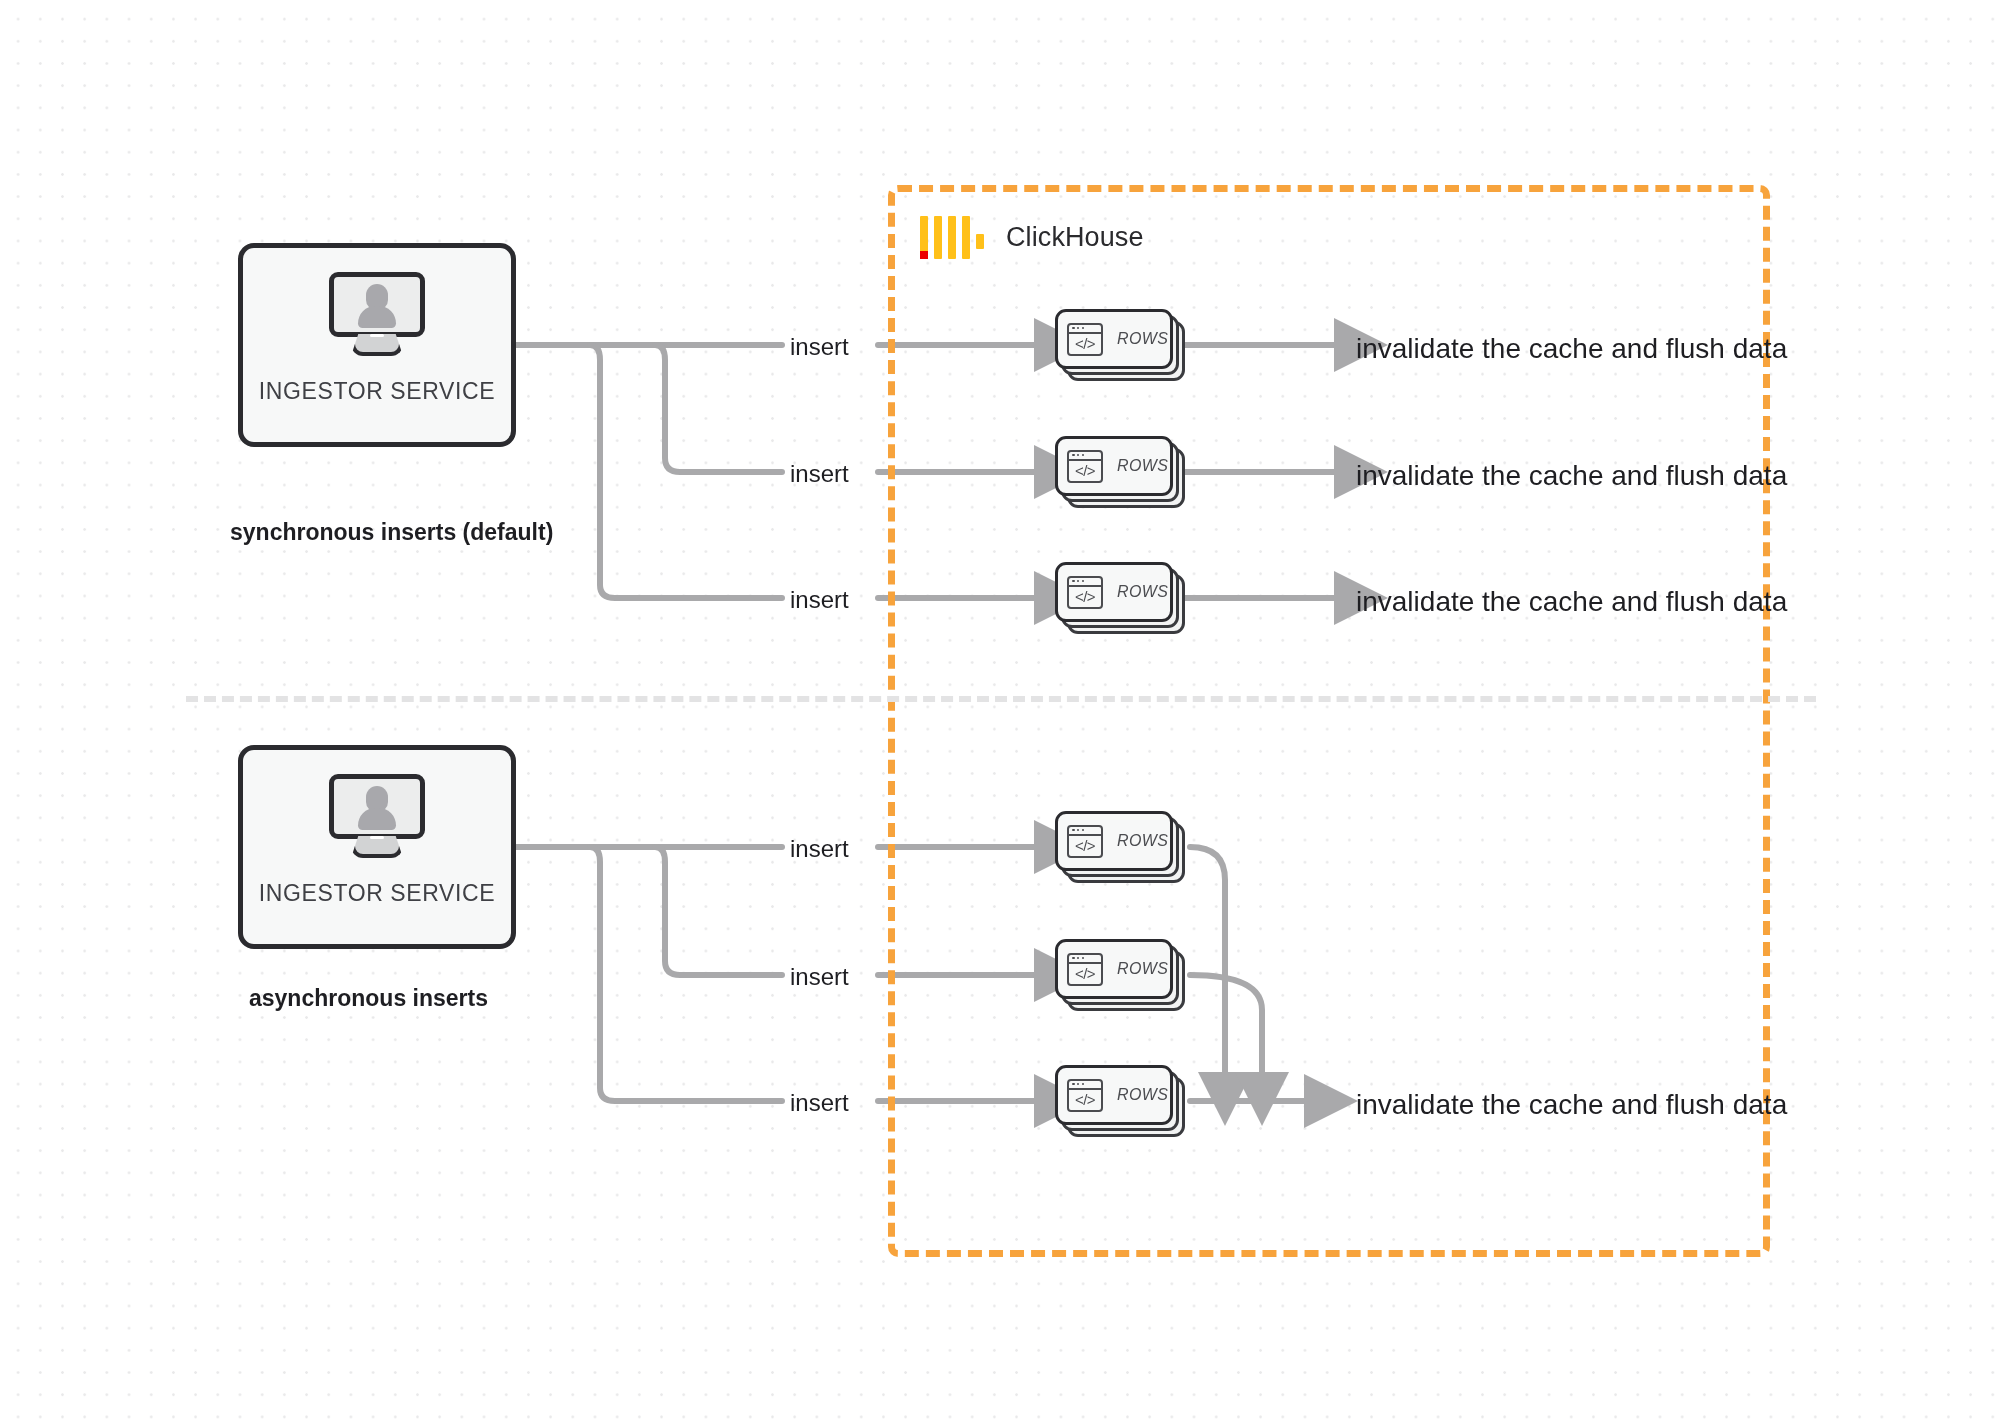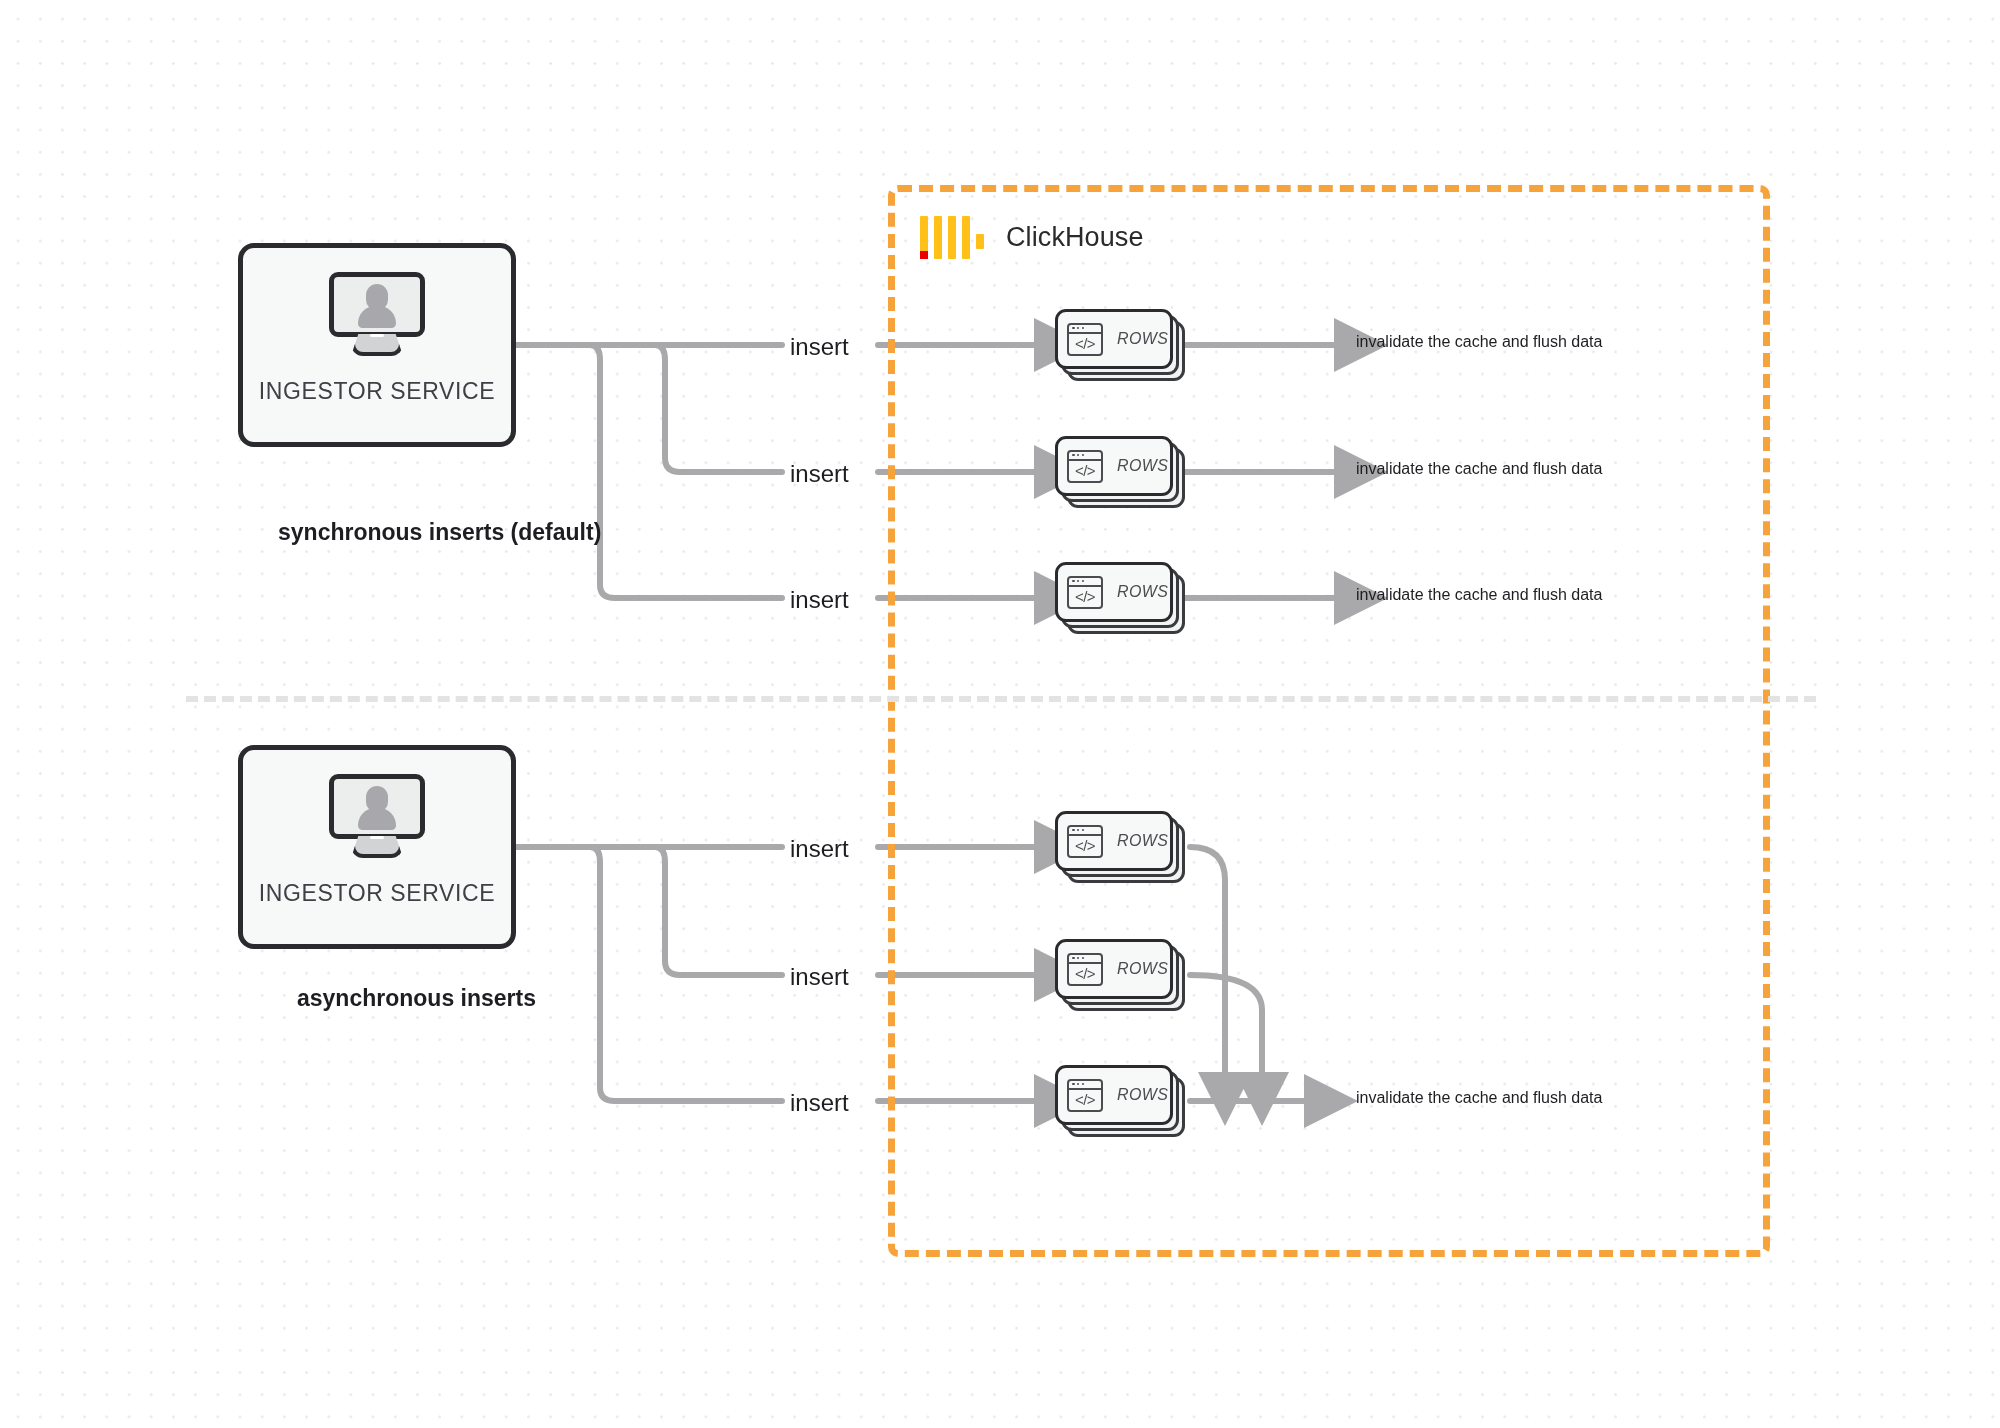--- a/index.html
+++ b/index.html
@@ -169,21 +169,20 @@
     white-space: nowrap;
   }
 
   
   .caption {
     position: absolute;
     font-size: 23px;
     font-weight: bold;
     color: #1e1e22;
     white-space: nowrap;
-    margin-left: 48px;
   }
   .caption.sync  { left: 230px; top: 519px; }
   .caption.async { left: 249px; top: 985px; }
 
   
   .rows-card {
     position: absolute;
     width: 130px;
     height: 72px;
   }
@@ -267,21 +266,21 @@
     font-size: 16px;
     font-style: italic;
     font-weight: normal;
     color: #4b4c50;
     letter-spacing: 0.4px;
   }
 
   
   .flow-text {
     position: absolute;
-    font-size: 16px;
+    font-size: 28px;
     color: #1e1e22;
     white-space: nowrap;
   }
   .insert-label { font-size: 24px; }
 </style>
 </head>
 <body>
 
 <div id="canvas">
 

